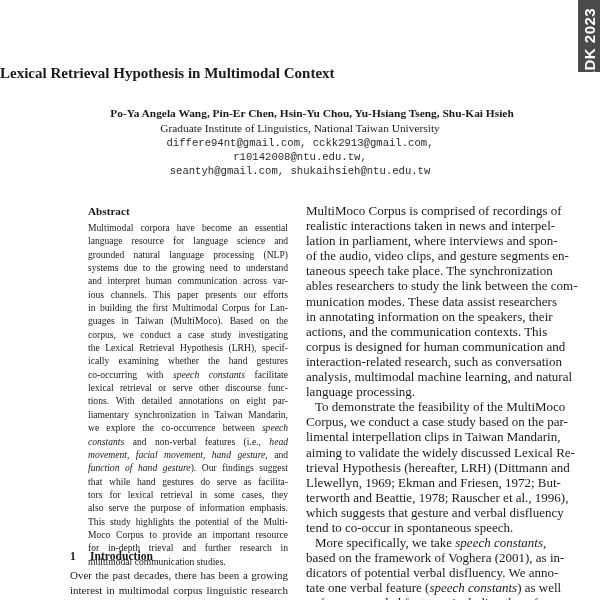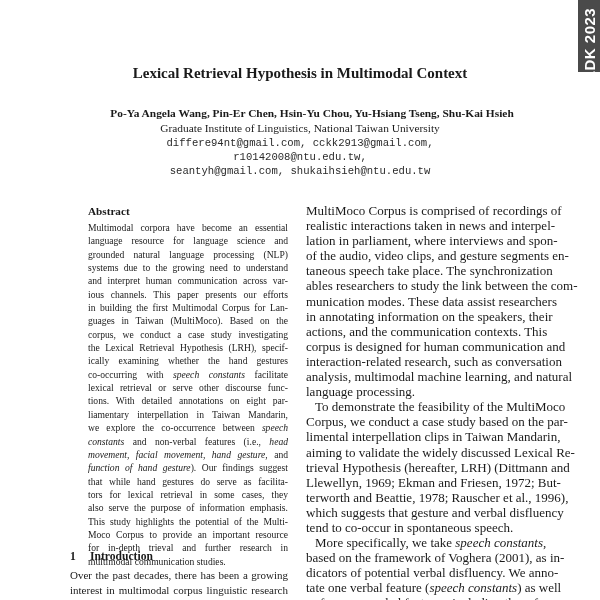--- a/index.html
+++ b/index.html
@@ -36,21 +36,21 @@
       font-weight: bold;
       font-size: 15px;
       letter-spacing: 0.5px;
       margin-top: 8px;
     }
     .title {
       position: absolute;
       top: 65px;
       left: 0;
       width: 600px;
-      text-align: center;
+      text-align: left;
       font-weight: bold;
       font-size: 15px;
     }
     .authors {
       position: absolute;
       top: 107px;
       left: 12px;
       width: 600px;
       text-align: center;
       font-weight: bold;
@@ -158,21 +158,21 @@
     <span class="line">and interpret human communication across var-</span>
     <span class="line">ious channels. This paper presents our efforts</span>
     <span class="line">in building the first Multimodal Corpus for Lan-</span>
     <span class="line">guages in Taiwan (MultiMoco). Based on the</span>
     <span class="line">corpus, we conduct a case study investigating</span>
     <span class="line">the Lexical Retrieval Hypothesis (LRH), specif-</span>
     <span class="line">ically examining whether the hand gestures</span>
     <span class="line">co-occurring with <i>speech constants</i> facilitate</span>
     <span class="line">lexical retrieval or serve other discourse func-</span>
     <span class="line">tions. With detailed annotations on eight par-</span>
-    <span class="line">liamentary interpellation in Taiwan Mandarin,</span>
+    <span class="line">liamentary synchronization in Taiwan Mandarin,</span>
     <span class="line">we explore the co-occurrence between <i>speech</i></span>
     <span class="line"><i>constants</i> and non-verbal features (i.e., <i>head</i></span>
     <span class="line"><i>movement</i>, <i>facial movement</i>, <i>hand gesture</i>, and</span>
     <span class="line"><i>function of hand gesture</i>). Our findings suggest</span>
     <span class="line">that while hand gestures do serve as facilita-</span>
     <span class="line">tors for lexical retrieval in some cases, they</span>
     <span class="line">also serve the purpose of information emphasis.</span>
     <span class="line">This study highlights the potential of the Multi-</span>
     <span class="line">Moco Corpus to provide an important resource</span>
     <span class="line">for in-depth trieval and further research in</span>

